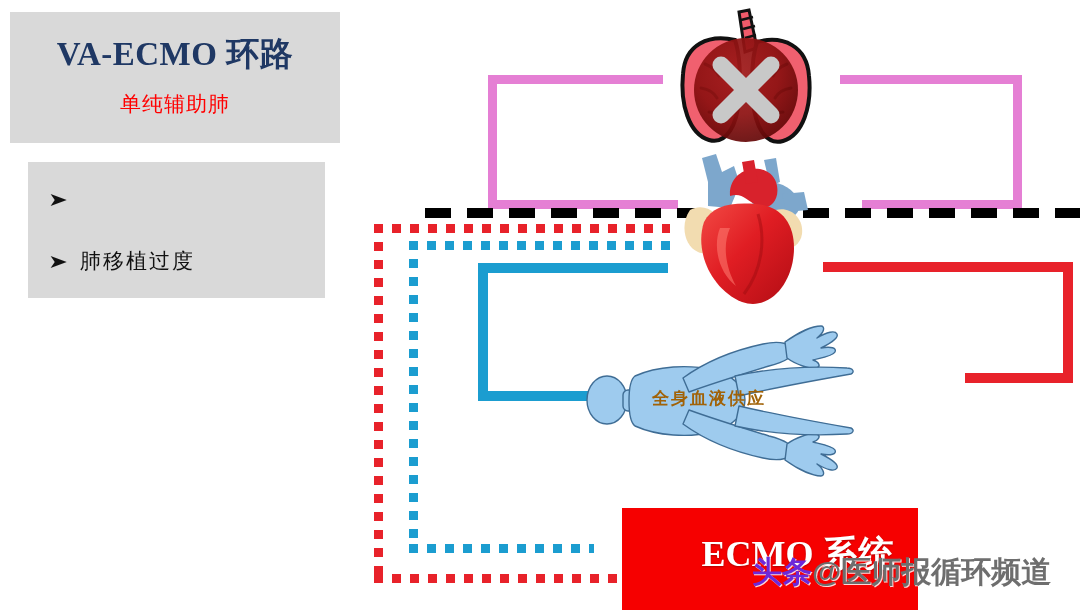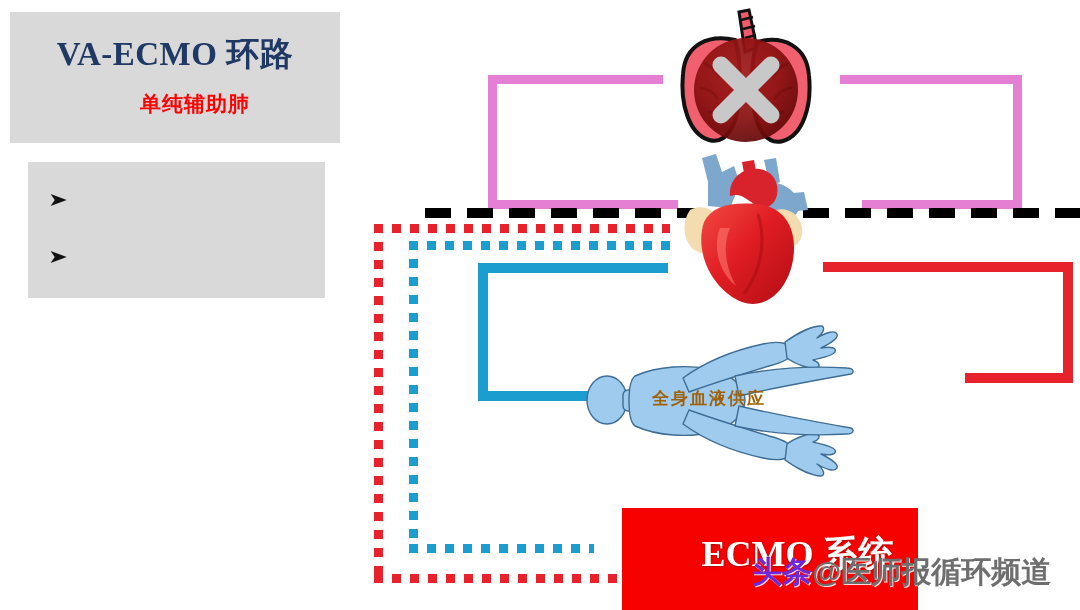--- a/index.html
+++ b/index.html
@@ -7,21 +7,21 @@
        font-family:"Liberation Sans","DejaVu Sans",sans-serif;}
   #stage{position:relative;width:1080px;height:610px;background:#fff;}
 
   
   .panel{position:absolute;background:#d9d9d9;box-sizing:border-box;}
   #title-panel{left:10px;top:12px;width:330px;height:131px;}
   #title-main{position:absolute;left:0;top:20px;width:330px;text-align:center;
       font-family:"Liberation Serif","DejaVu Serif",serif;font-weight:bold;
       font-size:33px;color:#1f3864;letter-spacing:.5px;white-space:nowrap;}
   #title-sub{position:absolute;left:0;top:78px;width:330px;text-align:center;
-      font-size:21px;color:#ff0000;font-weight:bold;letter-spacing:1px;padding-left:20px;}
+      font-size:21px;color:#ff0000;font-weight:normal;letter-spacing:1px;}
 
   #bullet-panel{left:28px;top:162px;width:297px;height:136px;}
   .bullet-row{position:absolute;left:22px;display:flex;align-items:center;gap:14px;}
   .bullet-row.r0{top:28px;}
   .bullet-row.r1{top:85px;}
   .bullet-mark{font-size:19px;color:#111;line-height:1;transform:scaleX(1.25);}
   .bullet-text{font-size:21px;color:#111;letter-spacing:2px;white-space:nowrap;}
 
   
   .seg{position:absolute;}
@@ -71,20 +71,21 @@
     <div id="title-main">VA-ECMO 环路</div>
     <div id="title-sub">单纯辅助肺</div>
   </div>
 
   <div class="panel" id="bullet-panel">
     <div class="bullet-row r0">
       <span class="bullet-mark">➤</span>
     </div>
     <div class="bullet-row r1">
       <span class="bullet-mark">➤</span>
+      <span class="bullet-text">肺移植过度</span>
     </div>
   </div>
 
   <div class="seg pink" style="left:488px;top:75px;width:9px;height:134px;"></div>
   <div class="seg pink" style="left:488px;top:200px;width:190px;height:9px;"></div>
   <div class="seg pink" style="left:488px;top:75px;width:175px;height:9px;"></div>
   <svg class="arrow" style="left:652px;top:64px;" width="40" height="32">
     <polygon points="0,3 40,15 0,29 10,15" fill="#e57fd4"></polygon>
   </svg>
 

